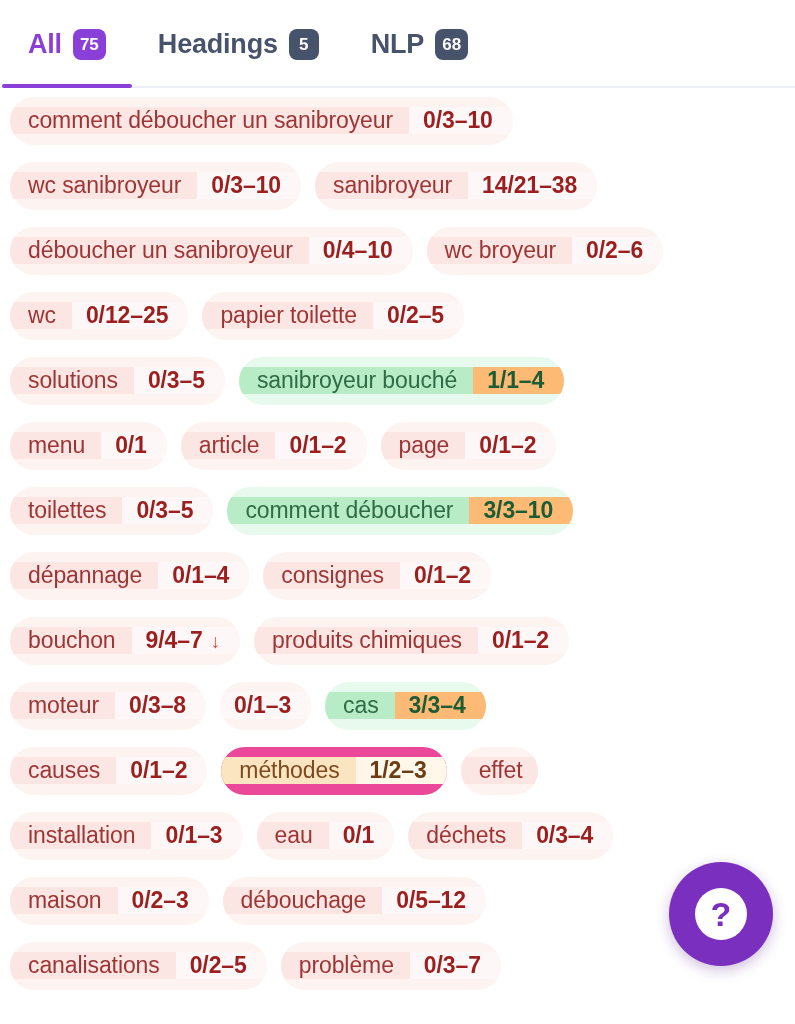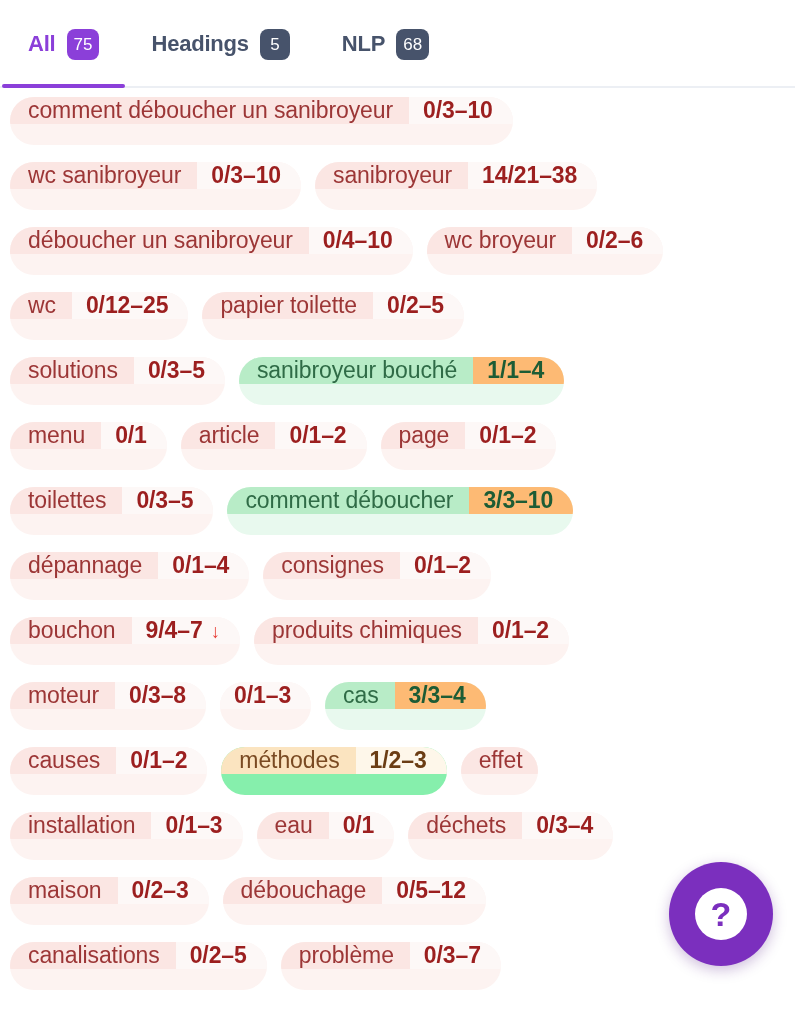--- a/index.html
+++ b/index.html
@@ -34,38 +34,38 @@
     align-items: center;
     gap: 11px;
     height: 100%;
     padding: 0 26px 0 26px;
     position: relative;
     cursor: pointer;
     background: none;
     border: none;
   }
   .tab-label {
-    font-size: 22px;
+    font-size: 27px;
     font-weight: bold;
     letter-spacing: -0.2px;
     color: #47536b;
     white-space: nowrap;
   }
   .tab-badge {
     display: inline-flex;
     align-items: center;
     justify-content: center;
     min-width: 30px;
     height: 31px;
     padding: 0 7px;
     border-radius: 8px;
     background: #47536b;
     color: #ffffff;
     font-size: 17px;
-    font-weight: normal;
+    font-weight: bold;
     line-height: 1;
   }
   .tab.active .tab-label { color: #8b3fd9; }
   .tab.active .tab-badge { background: #8b3fd9; }
   .tab-underline {
     position: absolute;
     left: 0;
     right: 0;
     bottom: 0;
     height: 4px;
@@ -81,21 +81,21 @@
   }
   .pill-row {
     display: flex;
     align-items: center;
     gap: 14px;
     padding: 0 10px;
     height: 65px;
   }
   .pill {
     display: inline-flex;
-    align-items: flex-start;
+    align-items: center;
     height: 48px;
     border-radius: 24px;
     overflow: hidden;
     cursor: pointer;
     white-space: nowrap;
   }
   .pill-label {
     display: flex;
     align-items: center;
     padding: 0 16px 0 18px;
@@ -124,21 +124,21 @@
   .pill.tone-red .pill-label { background: #fbe6e3; color: #9c3636; }
   .pill.tone-red .pill-count { background: #fdf8f7; color: #9c1f1f; }
   .pill.tone-red .pill-arrow { color: #e8413a; }
 
   
   .pill.tone-green { background: #e8f9ee; }
   .pill.tone-green .pill-label { background: #b8ecc7; color: #2f6b46; }
   .pill.tone-green .pill-count { background: #fdba74; color: #1d5c35; }
 
   
-  .pill.tone-orange { background: #86efac; }
+  .pill.tone-orange { background: #ec4899; }
   .pill.tone-orange .pill-label { background: #fbe4c0; color: #7a4a22; }
   .pill.tone-orange .pill-count { background: #fef7ea; color: #6b3d14; }
 
   
   .help-fab {
     position: absolute;
     right: 22px;
     bottom: 58px;
     width: 104px;
     height: 104px;

